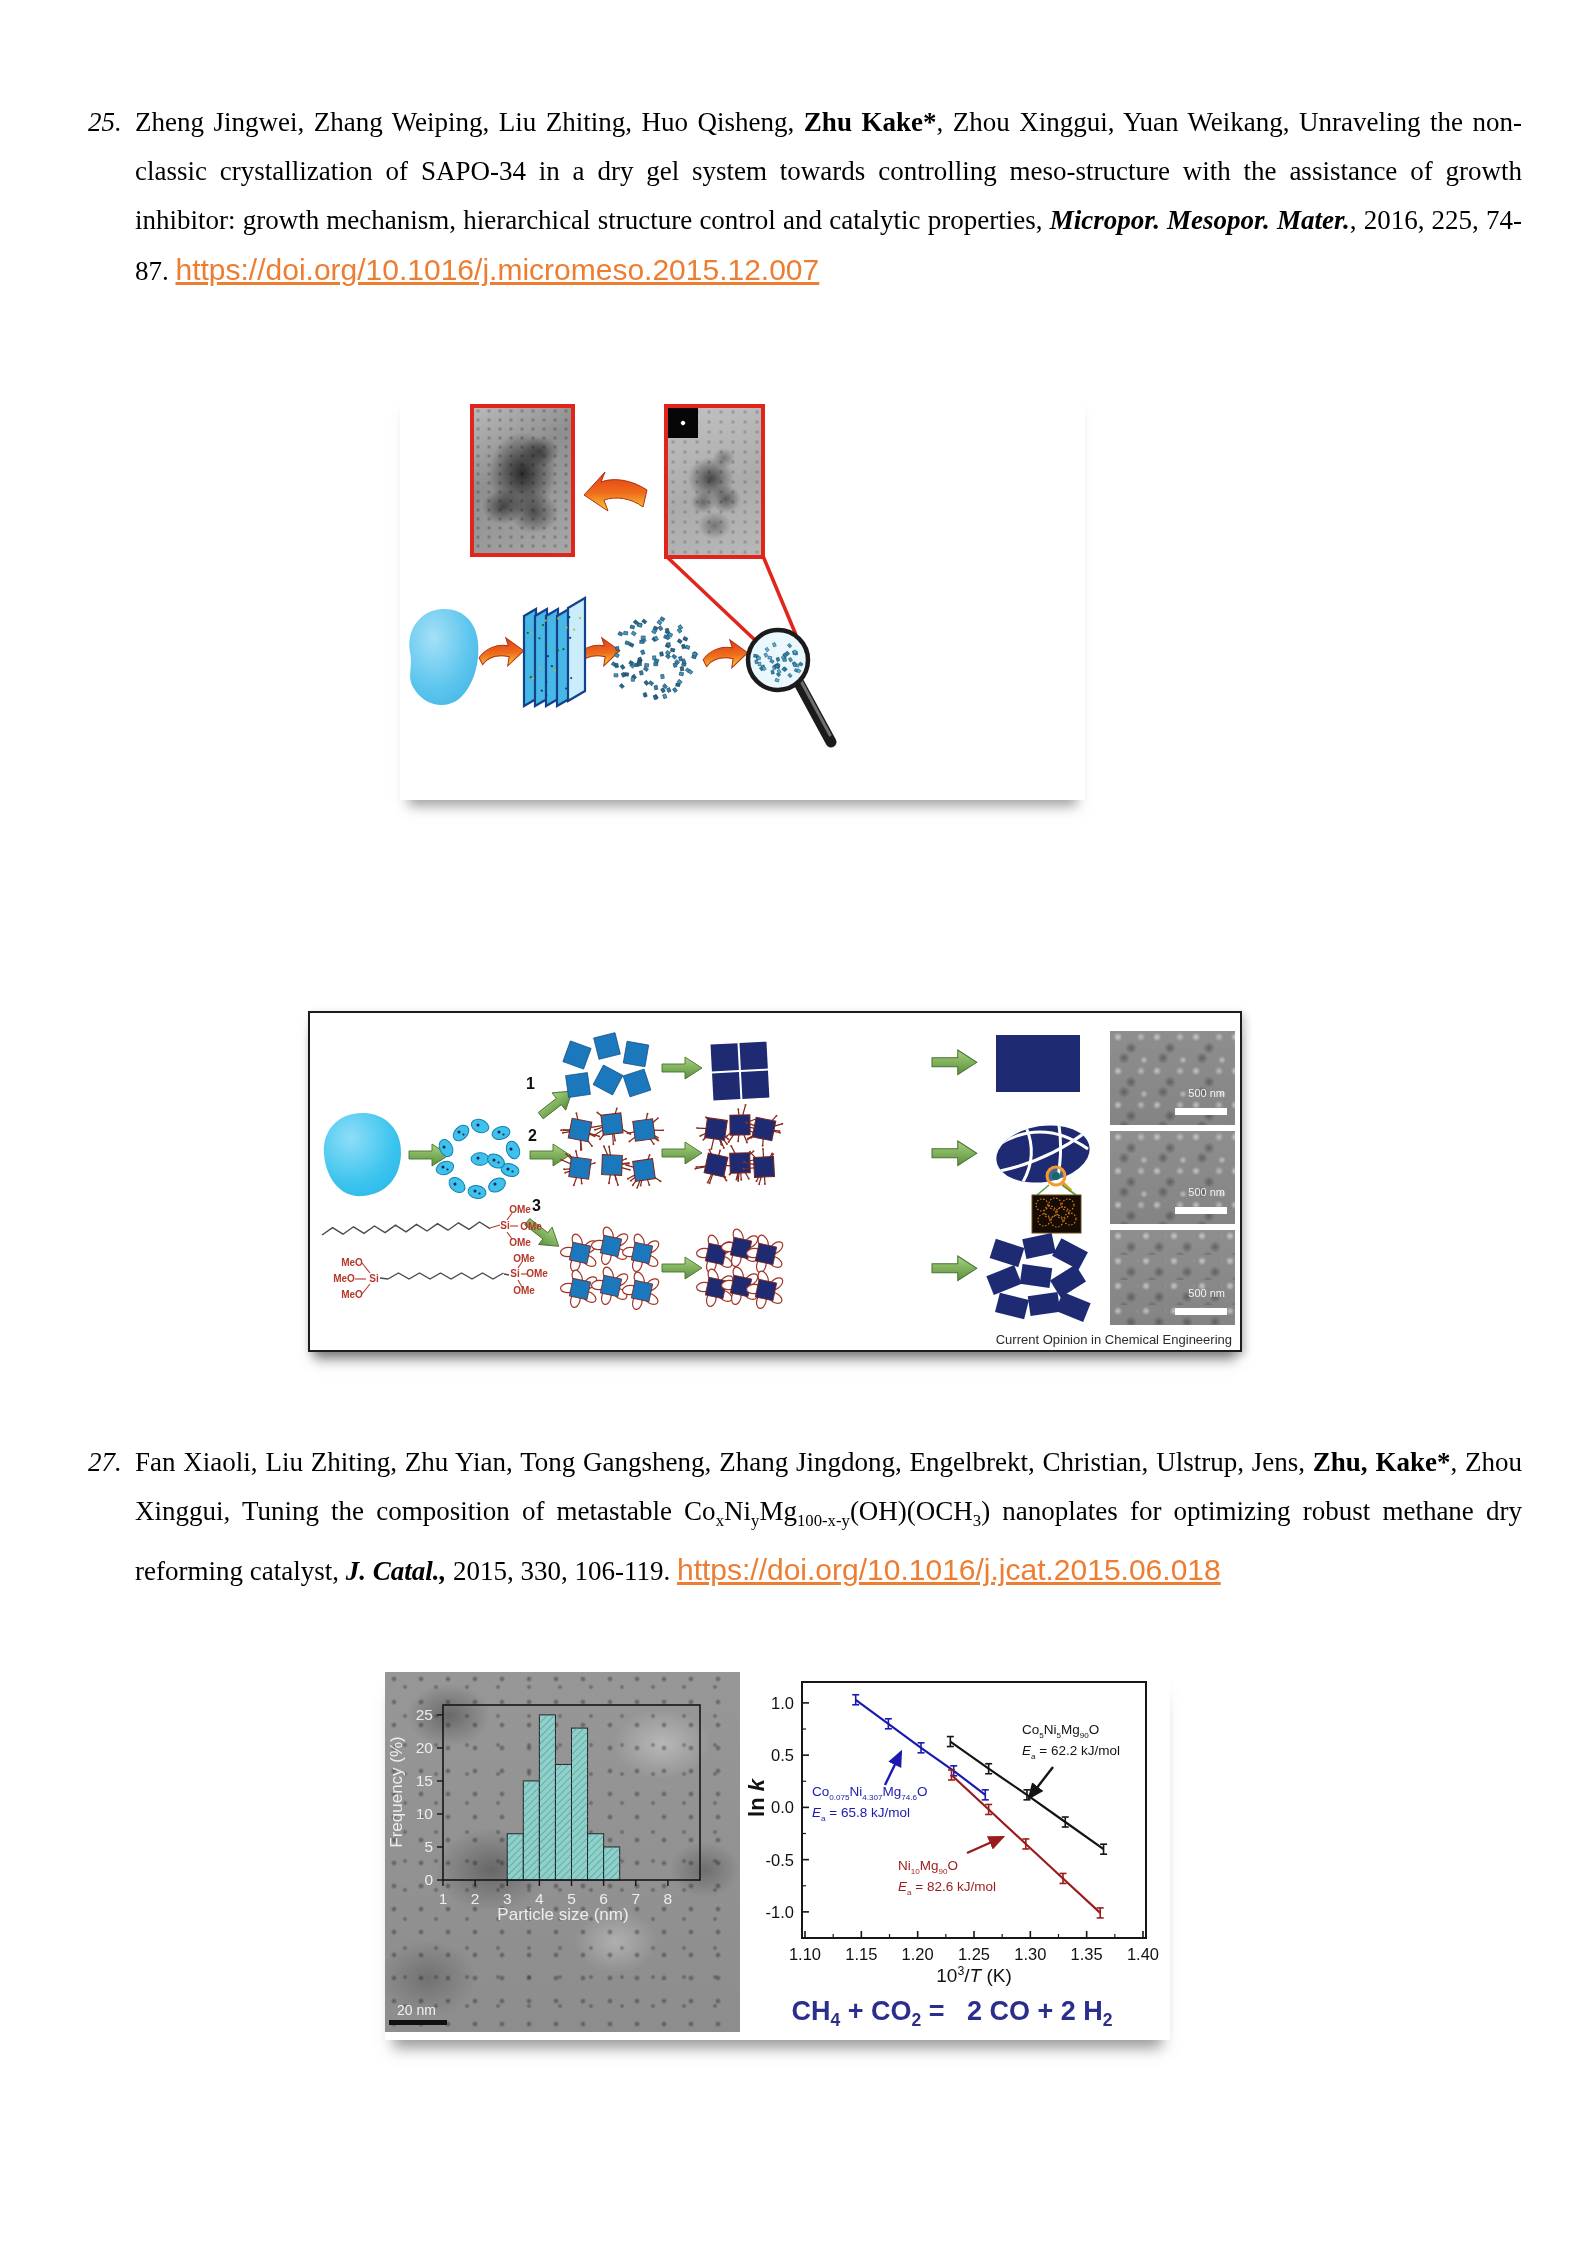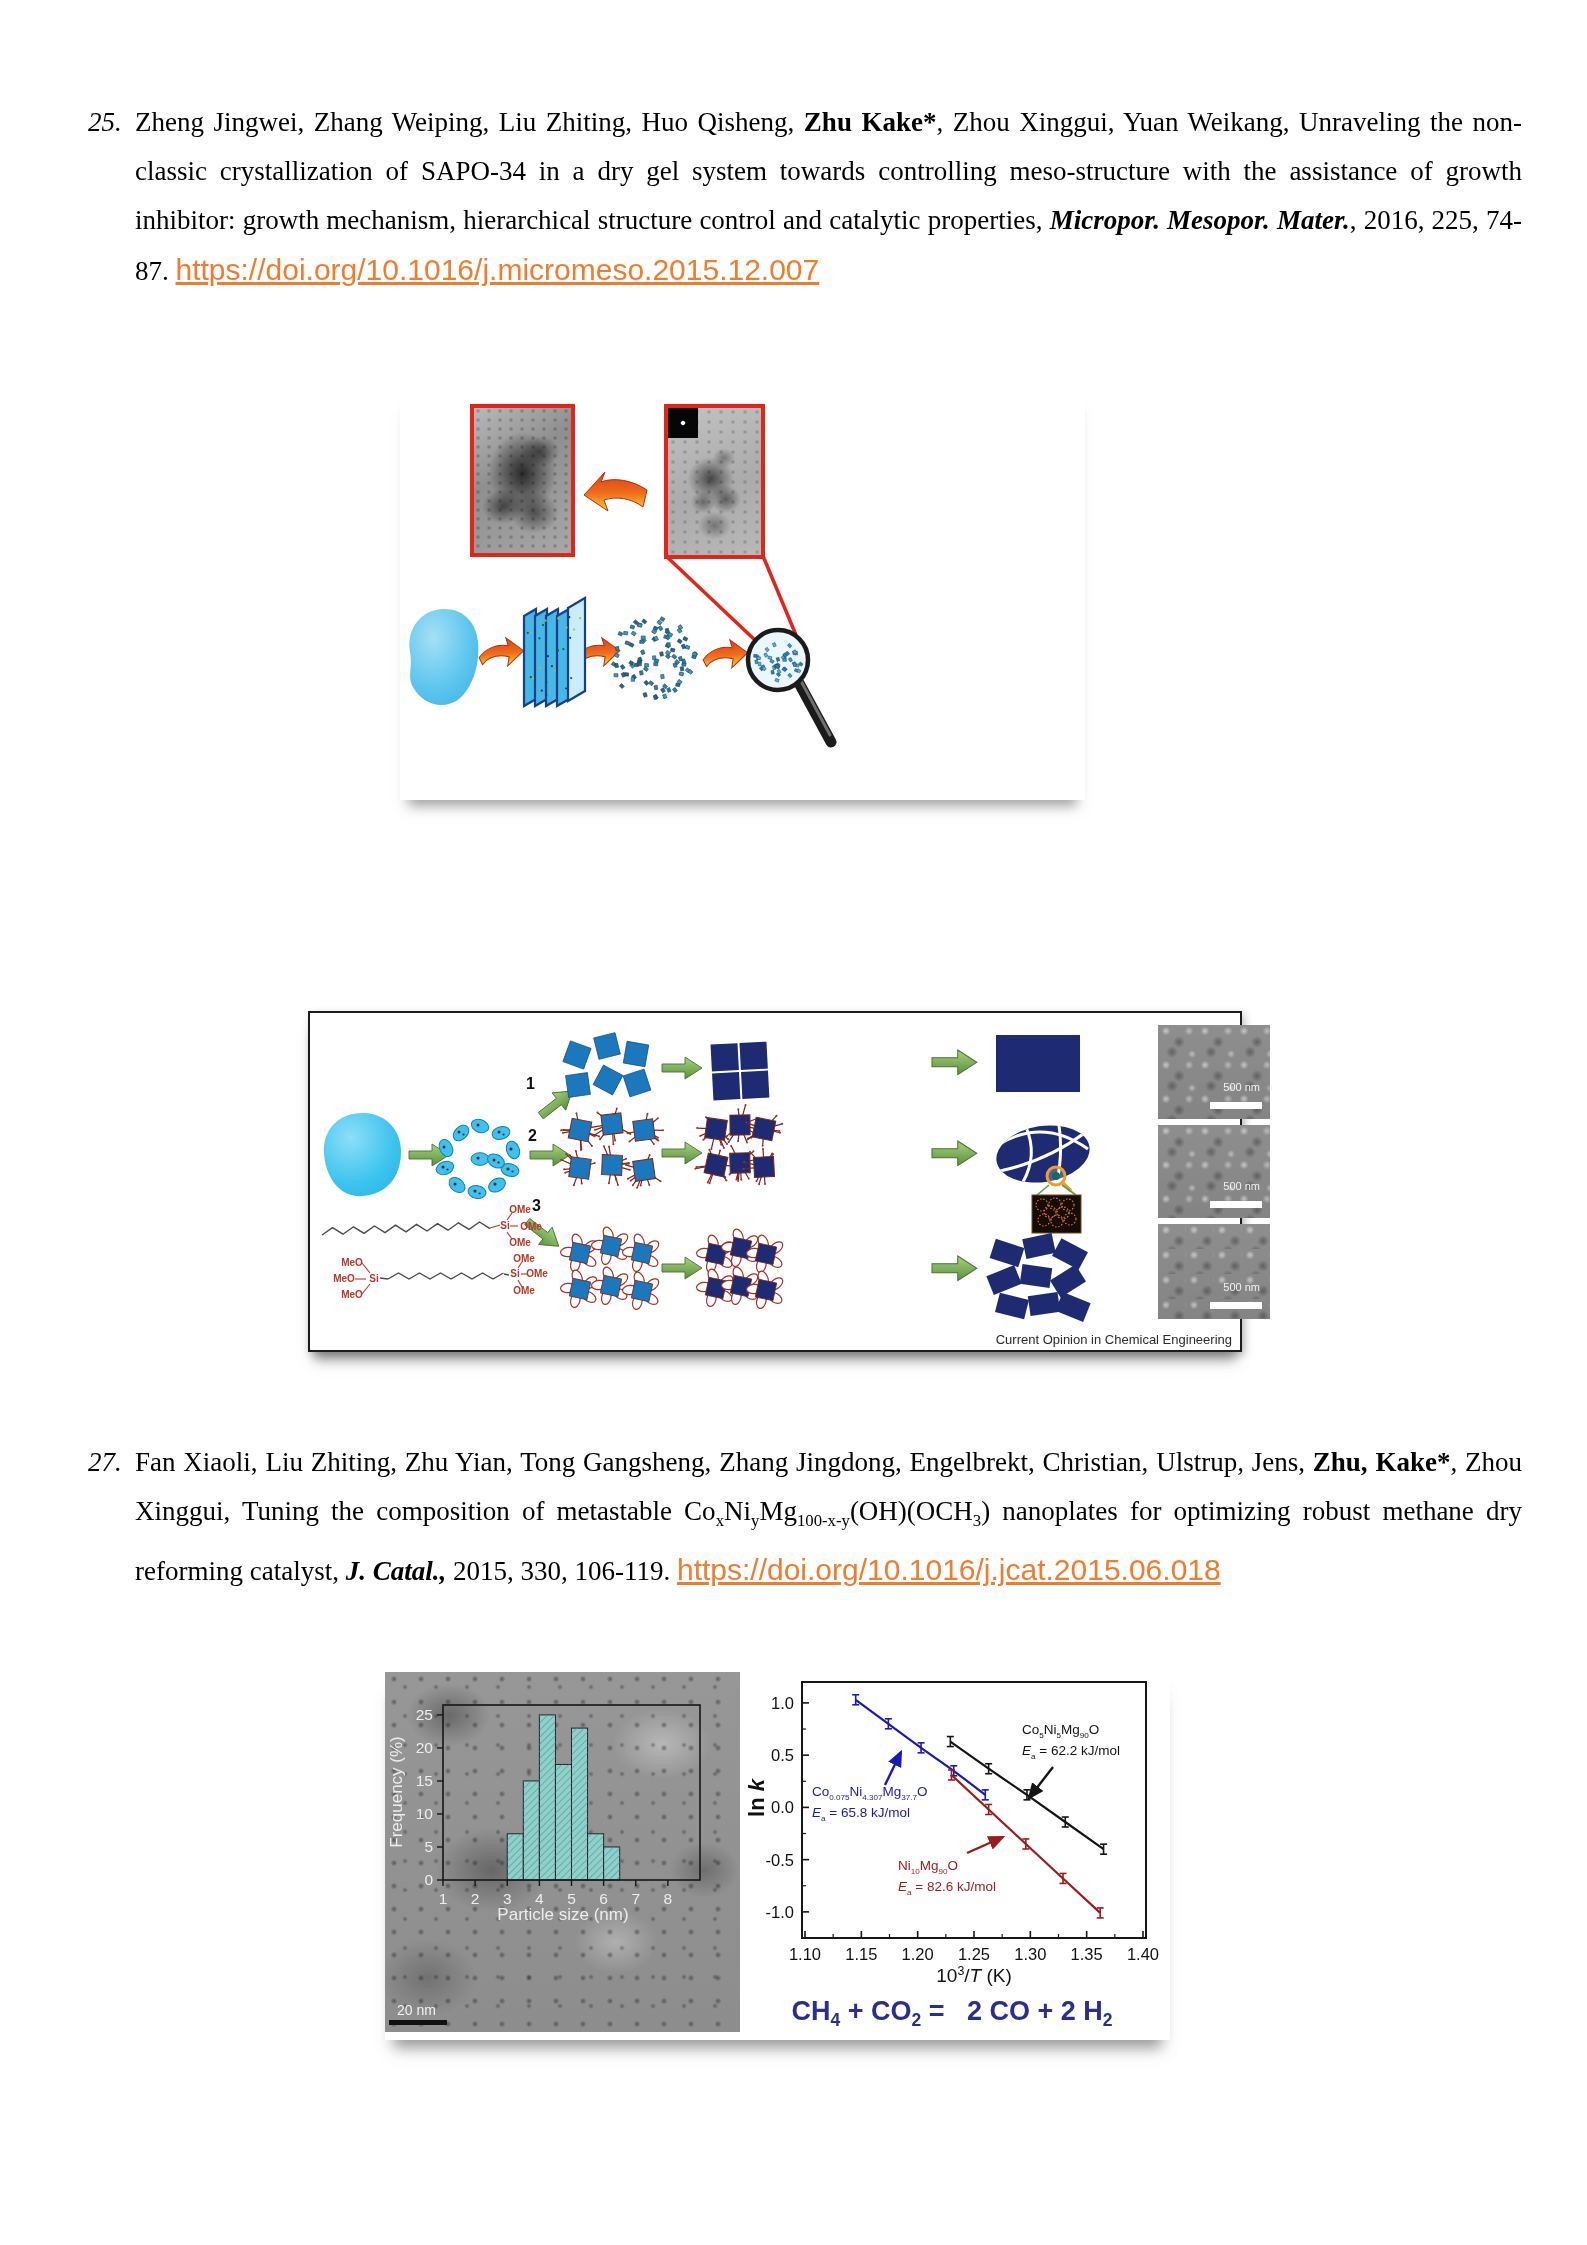--- a/index.html
+++ b/index.html
@@ -41,29 +41,29 @@
       radial-gradient(ellipse 32px 30px at 46% 48%, rgba(25,25,25,.70), transparent 72%),
       radial-gradient(ellipse 22px 20px at 62% 62%, rgba(35,35,35,.60), transparent 70%),
       radial-gradient(ellipse 18px 16px at 38% 64%, rgba(45,45,45,.55), transparent 70%),
       radial-gradient(ellipse 16px 14px at 60% 34%, rgba(60,60,60,.50), transparent 70%),
       radial-gradient(ellipse 24px 20px at 50% 80%, rgba(40,40,40,.45), transparent 70%),
       linear-gradient(160deg,#c2c2c2,#ababab 55%,#b8b8b8);
     background-size:12px 10px,100% 100%,100% 100%,100% 100%,100% 100%,100% 100%,100% 100%;}
   .fft{position:absolute;left:0;top:0;width:30px;height:30px;
     background:radial-gradient(circle 4px at 50% 50%, #fff 0 2px, rgba(255,255,255,.5) 45%, transparent 70%),#060606;}
   
-  .sem{position:absolute;left:848px;width:112px;
+  .sem{position:absolute;left:800px;width:125px;
     background-image:
       radial-gradient(circle 3px at 8px 6px, rgba(250,250,250,.55), transparent 4.5px),
       radial-gradient(circle 4px at 21px 17px, rgba(55,55,55,.50), transparent 6px),
       radial-gradient(circle 3px at 31px 6px, rgba(235,235,235,.50), transparent 4.5px),
       radial-gradient(circle 4.5px at 14px 27px, rgba(45,45,45,.45), transparent 6px),
       radial-gradient(circle 2.5px at 34px 29px, rgba(255,255,255,.45), transparent 4px),
       linear-gradient(#8e8e8e,#848484);
-    background-size:39px 34px,39px 34px,39px 34px,39px 34px,39px 34px,100% 100%;}
+    background-size:39px 34px,39px 34px,39px 34px,39px 34px,39px 34px,100% 100%;margin-top:6px;}
   .sem1{top:12px;height:94px;}
   .sem2{top:112px;height:93px;}
   .sem3{top:211px;height:95px;background-size:28px 25px,28px 25px,28px 25px,28px 25px,28px 25px,100% 100%;}
   .sem-label{position:absolute;right:10px;bottom:26px;color:#f2f2f2;font:11px "Liberation Sans",sans-serif;}
   .sem-bar{position:absolute;right:8px;bottom:10px;width:52px;height:7px;background:#fff;}
   .fig2-caption{position:absolute;right:8px;bottom:3px;font:13px "Liberation Sans",sans-serif;color:#2b2b2b;}
   
   .tem3{position:absolute;left:0;top:0;width:355px;height:360px;background-color:#929292;
     background-image:
       radial-gradient(circle 2.5px at 9px 7px, rgba(20,20,20,.45), transparent 3.5px),
@@ -1002,21 +1002,21 @@
           <marker id="mh-red" markerWidth="8" markerHeight="8" refX="6" refY="3" orient="auto">
             <path d="M0,0 L7,3 L0,6 Z" fill="#9b1c1c"></path>
             </marker>
         </defs>
         <line x1="145" y1="113" x2="161" y2="80" stroke="#1a1aae" stroke-width="2.4" marker-end="url(#mh-blue)"></line>
         <line x1="313" y1="95" x2="289" y2="126" stroke="#141414" stroke-width="2.4" marker-end="url(#mh-black)"></line>
         <line x1="227" y1="181" x2="263" y2="165" stroke="#9b1c1c" stroke-width="2.4" marker-end="url(#mh-red)"></line>
       </svg>
       <div class="lnk">ln <i>k</i></div>
       <div class="lbl lbl-blue">
-        <span>Co<sub>0.075</sub>Ni<sub>4.307</sub>Mg<sub>37.7</sub>O</span><br>
+        <span>Co<sub>0.075</sub>Ni<sub>4.307</sub>Mg<sub>74.6</sub>O</span><br>
         <span><i>E</i><sub>a</sub> = 65.8 kJ/mol</span>
       </div>
       <div class="lbl lbl-black">
         <span>Co<sub>5</sub>Ni<sub>5</sub>Mg<sub>90</sub>O</span><br>
         <span><i>E</i><sub>a</sub> = 62.2 kJ/mol</span>
       </div>
       <div class="lbl lbl-red">
         <span>Ni<sub>10</sub>Mg<sub>90</sub>O</span><br>
         <span><i>E</i><sub>a</sub> = 82.6 kJ/mol</span>
       </div>

